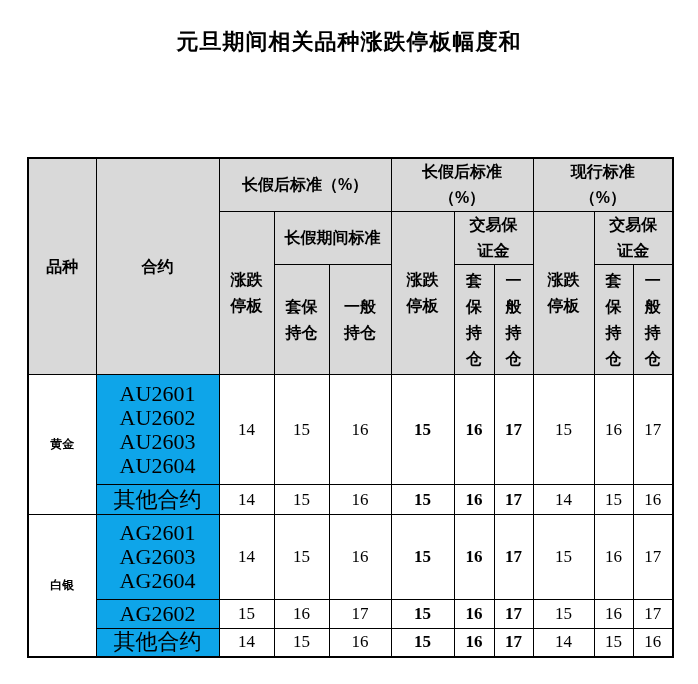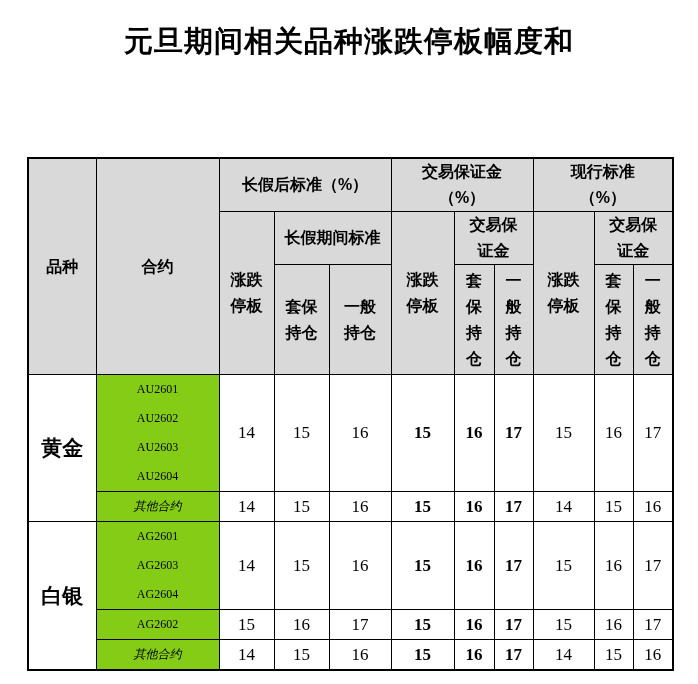--- a/index.html
+++ b/index.html
@@ -18,21 +18,21 @@
     height: 684px;
     background: #ffffff;
   }
   .doc-title {
     position: absolute;
     top: 16px;
     left: 0;
     width: 100%;
     text-align: center;
     font-weight: 700;
-    font-size: 29px;
+    font-size: 22px;
     line-height: 51px;
     letter-spacing: 1px;
     font-family: "Liberation Sans", sans-serif;
   }
   table.adj {
     position: absolute;
     left: 27px;
     top: 157px;
     width: 645px;
     border-collapse: collapse;
@@ -59,33 +59,32 @@
   td.num {
     font-family: "Liberation Serif", serif;
     font-size: 17px;
     line-height: 20px;
     background: #ffffff;
     margin-top: 8px;
   }
   td.num.bold { font-weight: 700; }
   td.contracts {
     font-family: "Liberation Serif", serif;
-    font-size: 12px;
-    line-height: 29px;
+    font-size: 22px;
+    line-height: 24px;
     white-space: pre-line;
-    background: #84cc16;
+    background: #0ea5e9;
   }
   td.contracts.cjk {
     font-family: "Liberation Serif", serif;
-    font-style: italic;
   }
   td.variety {
     font-weight: 700;
     font-family: "Liberation Sans", sans-serif;
-    font-size: 21px;
+    font-size: 12px;
     background: #ffffff;
   }
 </style>
 </head>
 <body>
 
 <div class="page">
 
   <div class="doc-title">
     <div>元旦期间相关品种涨跌停板幅度和</div>
@@ -104,21 +103,21 @@
       <col style="width:61px">
         <col style="width:39px">
         <col style="width:40px">
     </colgroup>
 
     <tbody>
         <tr style="height:53px">
       <td class="hd" rowspan="3">品种</td>
       <td class="hd" rowspan="3">合约</td>
       <td class="hd" colspan="3">长假后标准（%）</td>
-      <td class="hd" colspan="3">交易保证金
+      <td class="hd" colspan="3">长假后标准
 （%）</td>
       <td class="hd" colspan="3">现行标准
 （%）</td>
     </tr>
 
     <tr style="height:53px">
       <td class="hd" rowspan="2">涨跌
 停板</td>
       <td class="hd" colspan="2">长假期间标准</td>
       <td class="hd" rowspan="2">涨跌

